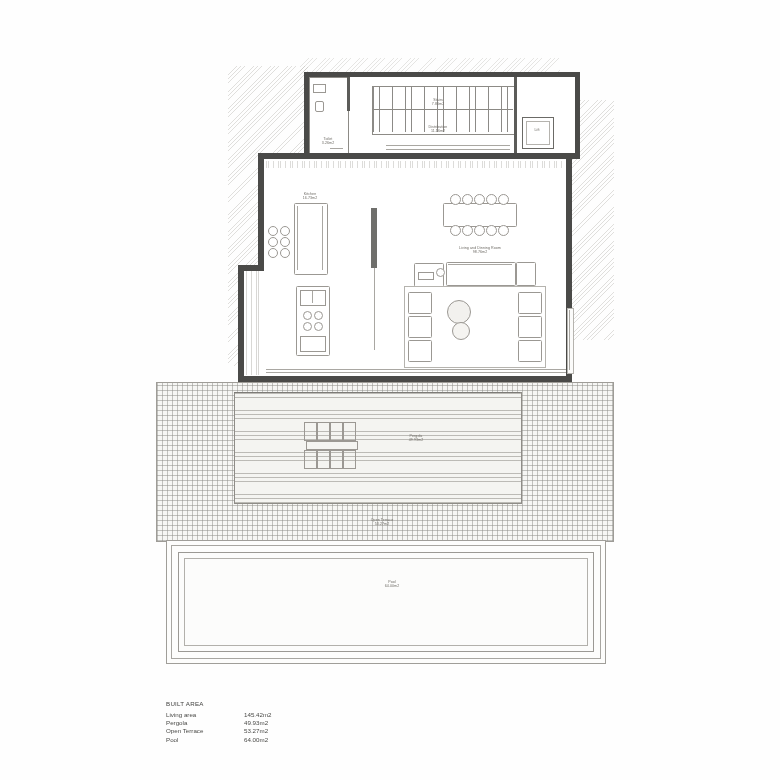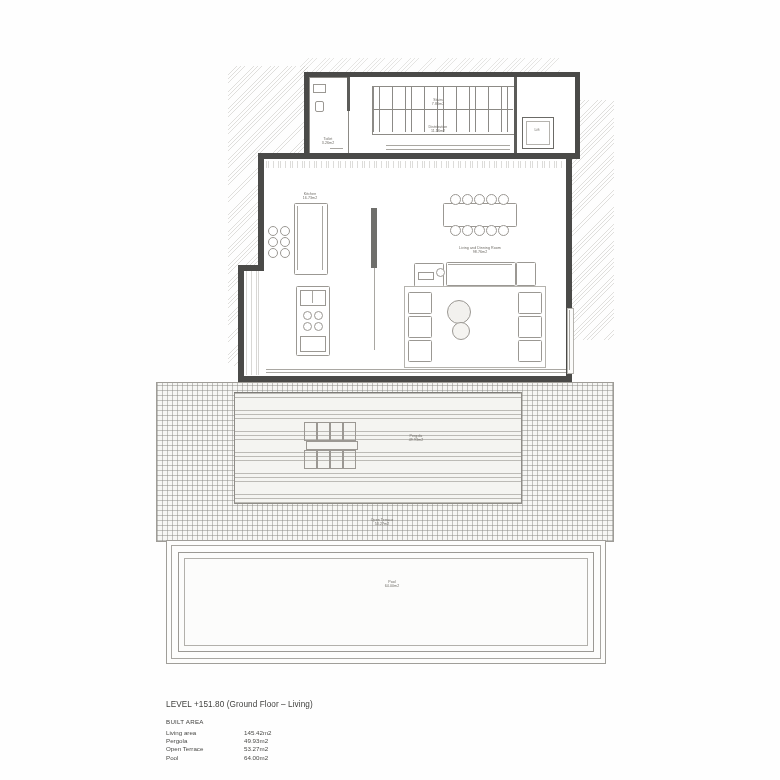--- a/index.html
+++ b/index.html
@@ -257,21 +257,20 @@
 53.27m2</div>
 
   <div class="abs" style="left:166px; top:540px; width:438px; height:122px; border:0.7px solid #a09e99; background:#fdfdfc;"></div>
   <div class="abs pool-lines" style="left:171px; top:545px; width:428px; height:112px; border:0.6px solid #a8a6a1;"></div>
   <div class="abs" style="left:178px; top:552px; width:414px; height:98px; border:0.6px solid #9b9994; background:#fcfcfb;"></div>
   <div class="abs" style="left:184px; top:558px; width:402px; height:86px; border:0.5px solid #b2b0ab;"></div>
   <div class="lbl" style="left:368px; top:580px; width:48px;">Pool
 64.00m2</div>
 
   <div id="legend">
-    <div class="level">LEVEL +151.80 (Ground Floor – Living)</div>
     <div class="built">BUILT AREA</div>
     <table>
       <tbody>
         <tr>
           <td class="k">Living area</td>
           <td class="v">145.42m2</td>
         </tr>
         <tr>
           <td class="k">Pergola</td>
           <td class="v">49.93m2</td>

